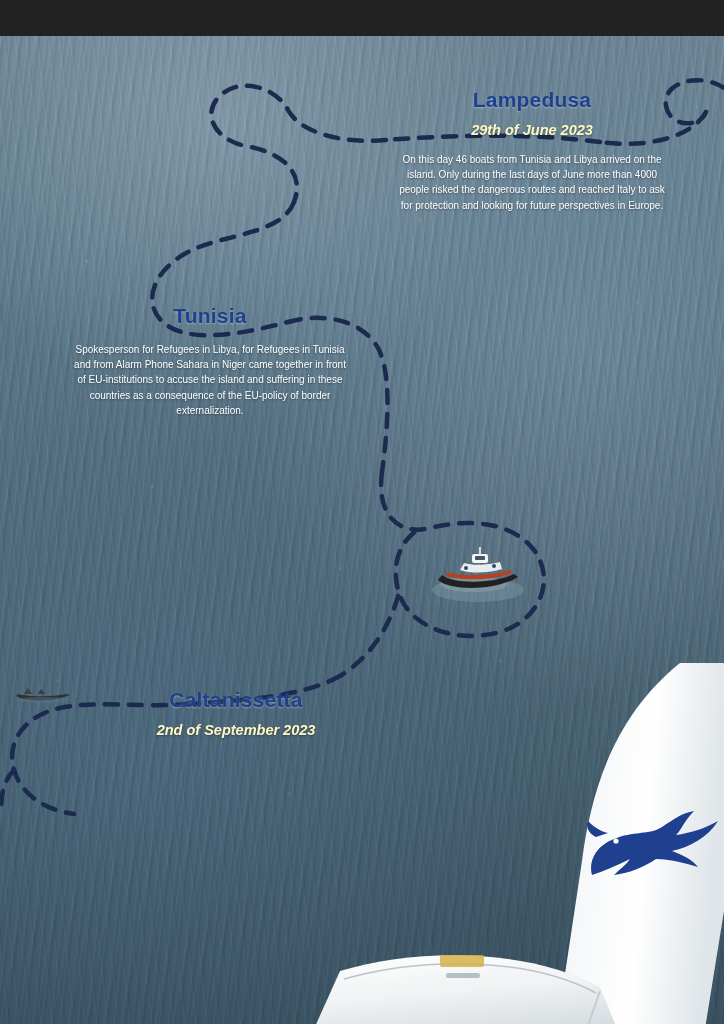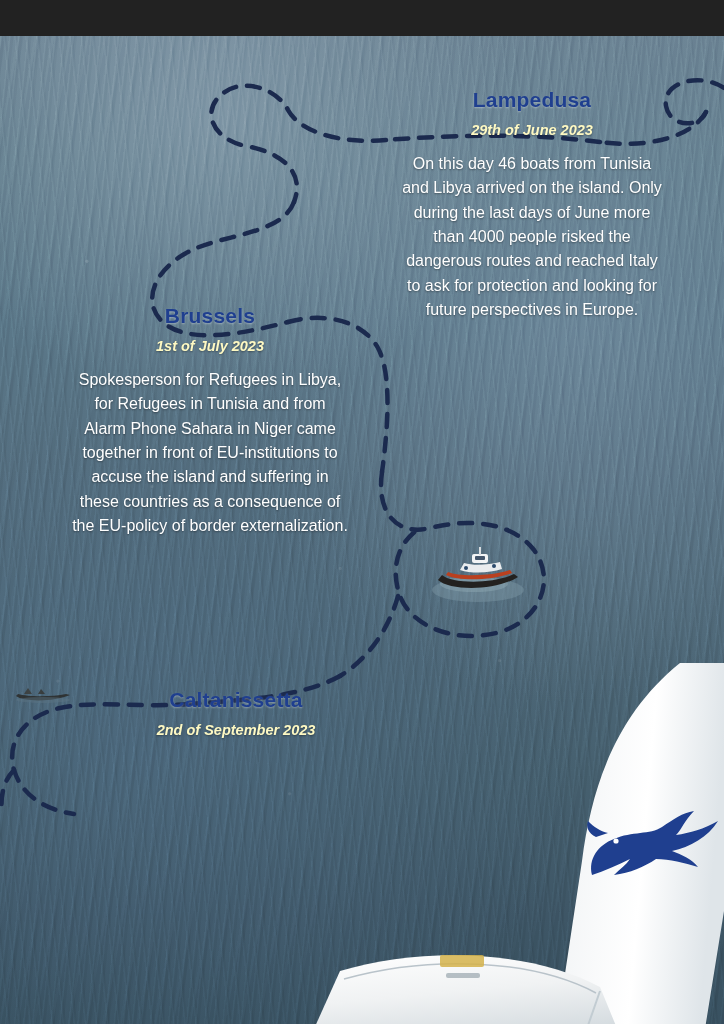--- a/index.html
+++ b/index.html
@@ -119,21 +119,21 @@
   .date {
     margin-top: 10px;
     font-size: 14.5px;
     font-style: italic;
     font-weight: bold;
     color: #fef9c3;
     text-shadow: 0 1px 2px rgba(0,0,0,0.35);
   }
   .body-text {
     margin-top: 14px;
-    font-size: 16px;
+    font-size: 10px;
     line-height: 1.52;
     color: #ffffff;
     text-shadow: 0 1px 2px rgba(0,0,0,0.4);
   }
 
   #block-lampedusa { left: 398px; top: 52px; width: 268px; }
   #block-brussels  { left: 72px;  top: 268px; width: 276px; }
   #block-caltanissetta { left: 62px; top: 652px; width: 348px; }
 
   .credits {
@@ -228,22 +228,21 @@
     </g>
   </svg>
 
   <div class="block" id="block-lampedusa">
     <div class="city">Lampedusa</div>
     <div class="date">29th of June 2023</div>
     <div class="body-text">On this day 46 boats from Tunisia and Libya arrived on the island. Only during the last days of June more than 4000 people risked the dangerous routes and reached Italy to ask for protection and looking for future perspectives in Europe.</div>
   </div>
 
   <div class="block" id="block-brussels">
-    <div class="city">Brussels</div>
-    <div class="date">1st of July 2023</div>
+    <div class="city">Tunisia</div>
     <div class="body-text">Spokesperson for Refugees in Libya, for Refugees in Tunisia and from Alarm Phone Sahara in Niger came together in front of EU-institutions to accuse the island and suffering in these countries as a consequence of the EU-policy of border externalization.</div>
   </div>
 
   <div class="block" id="block-caltanissetta">
     <div class="city">Caltanissetta</div>
     <div class="date">2nd of September 2023</div>
   </div>
 
   <div class="credits">
     <div>Picture: Pilotes Volontaires</div>

